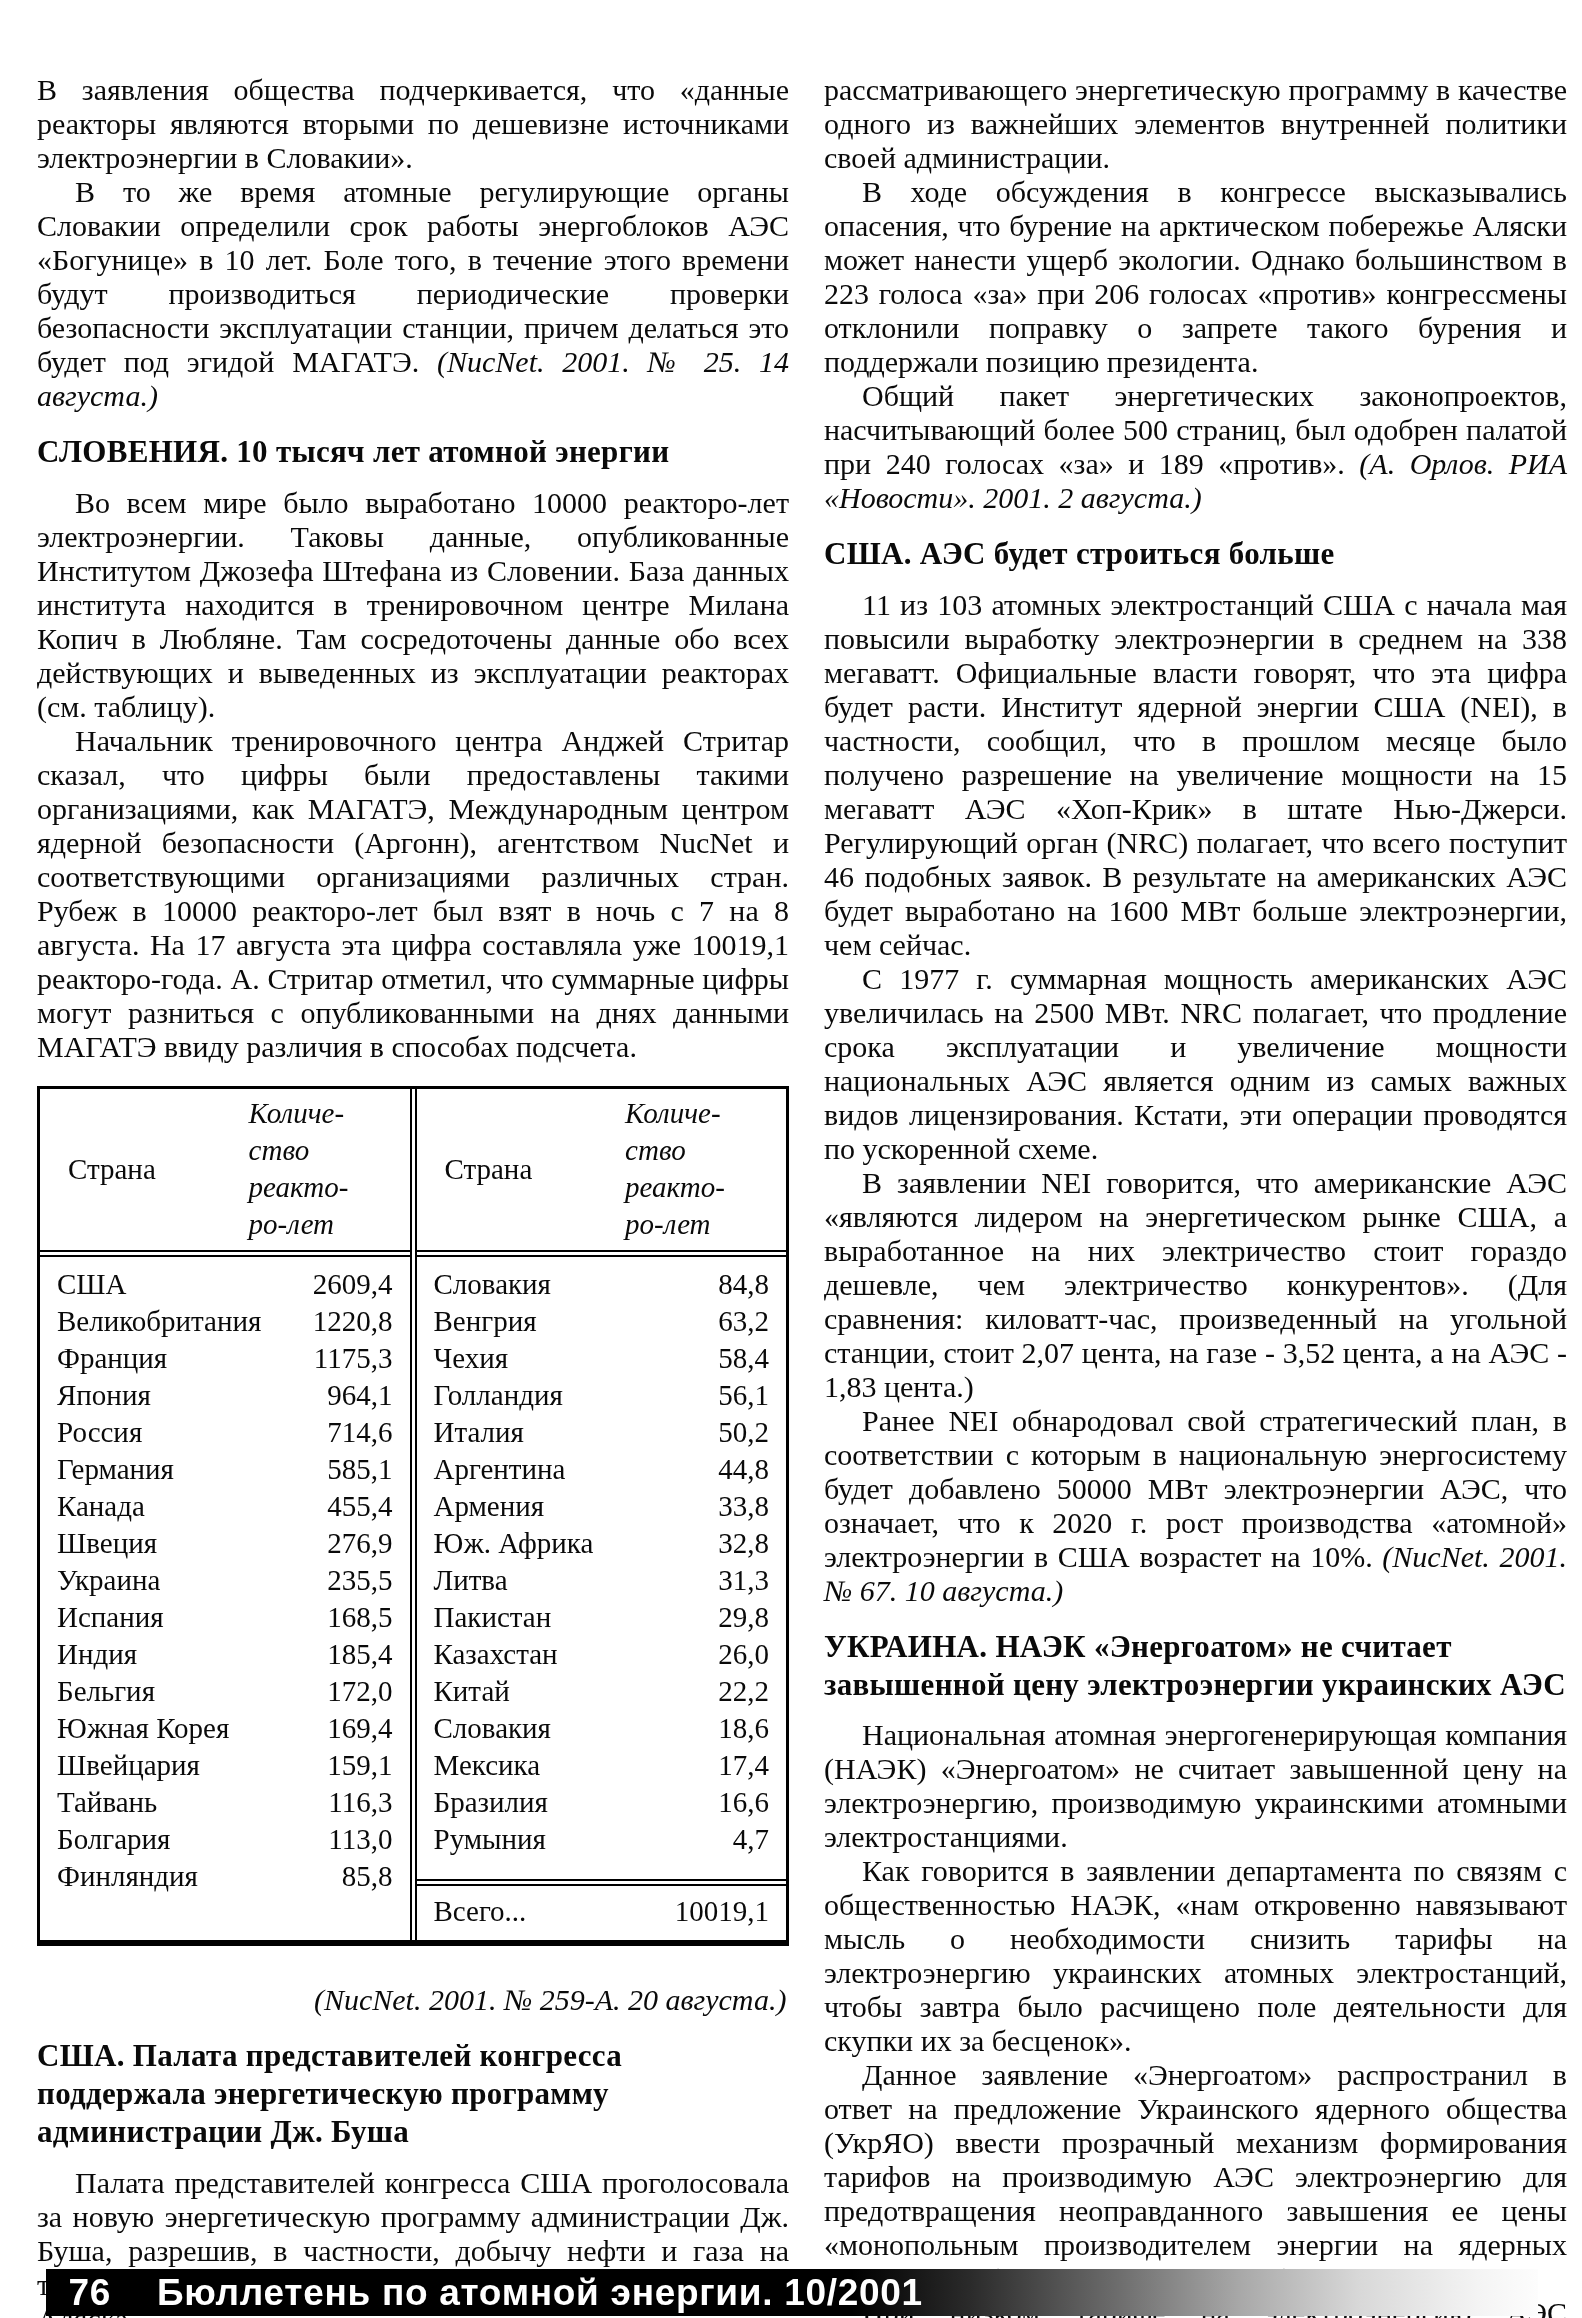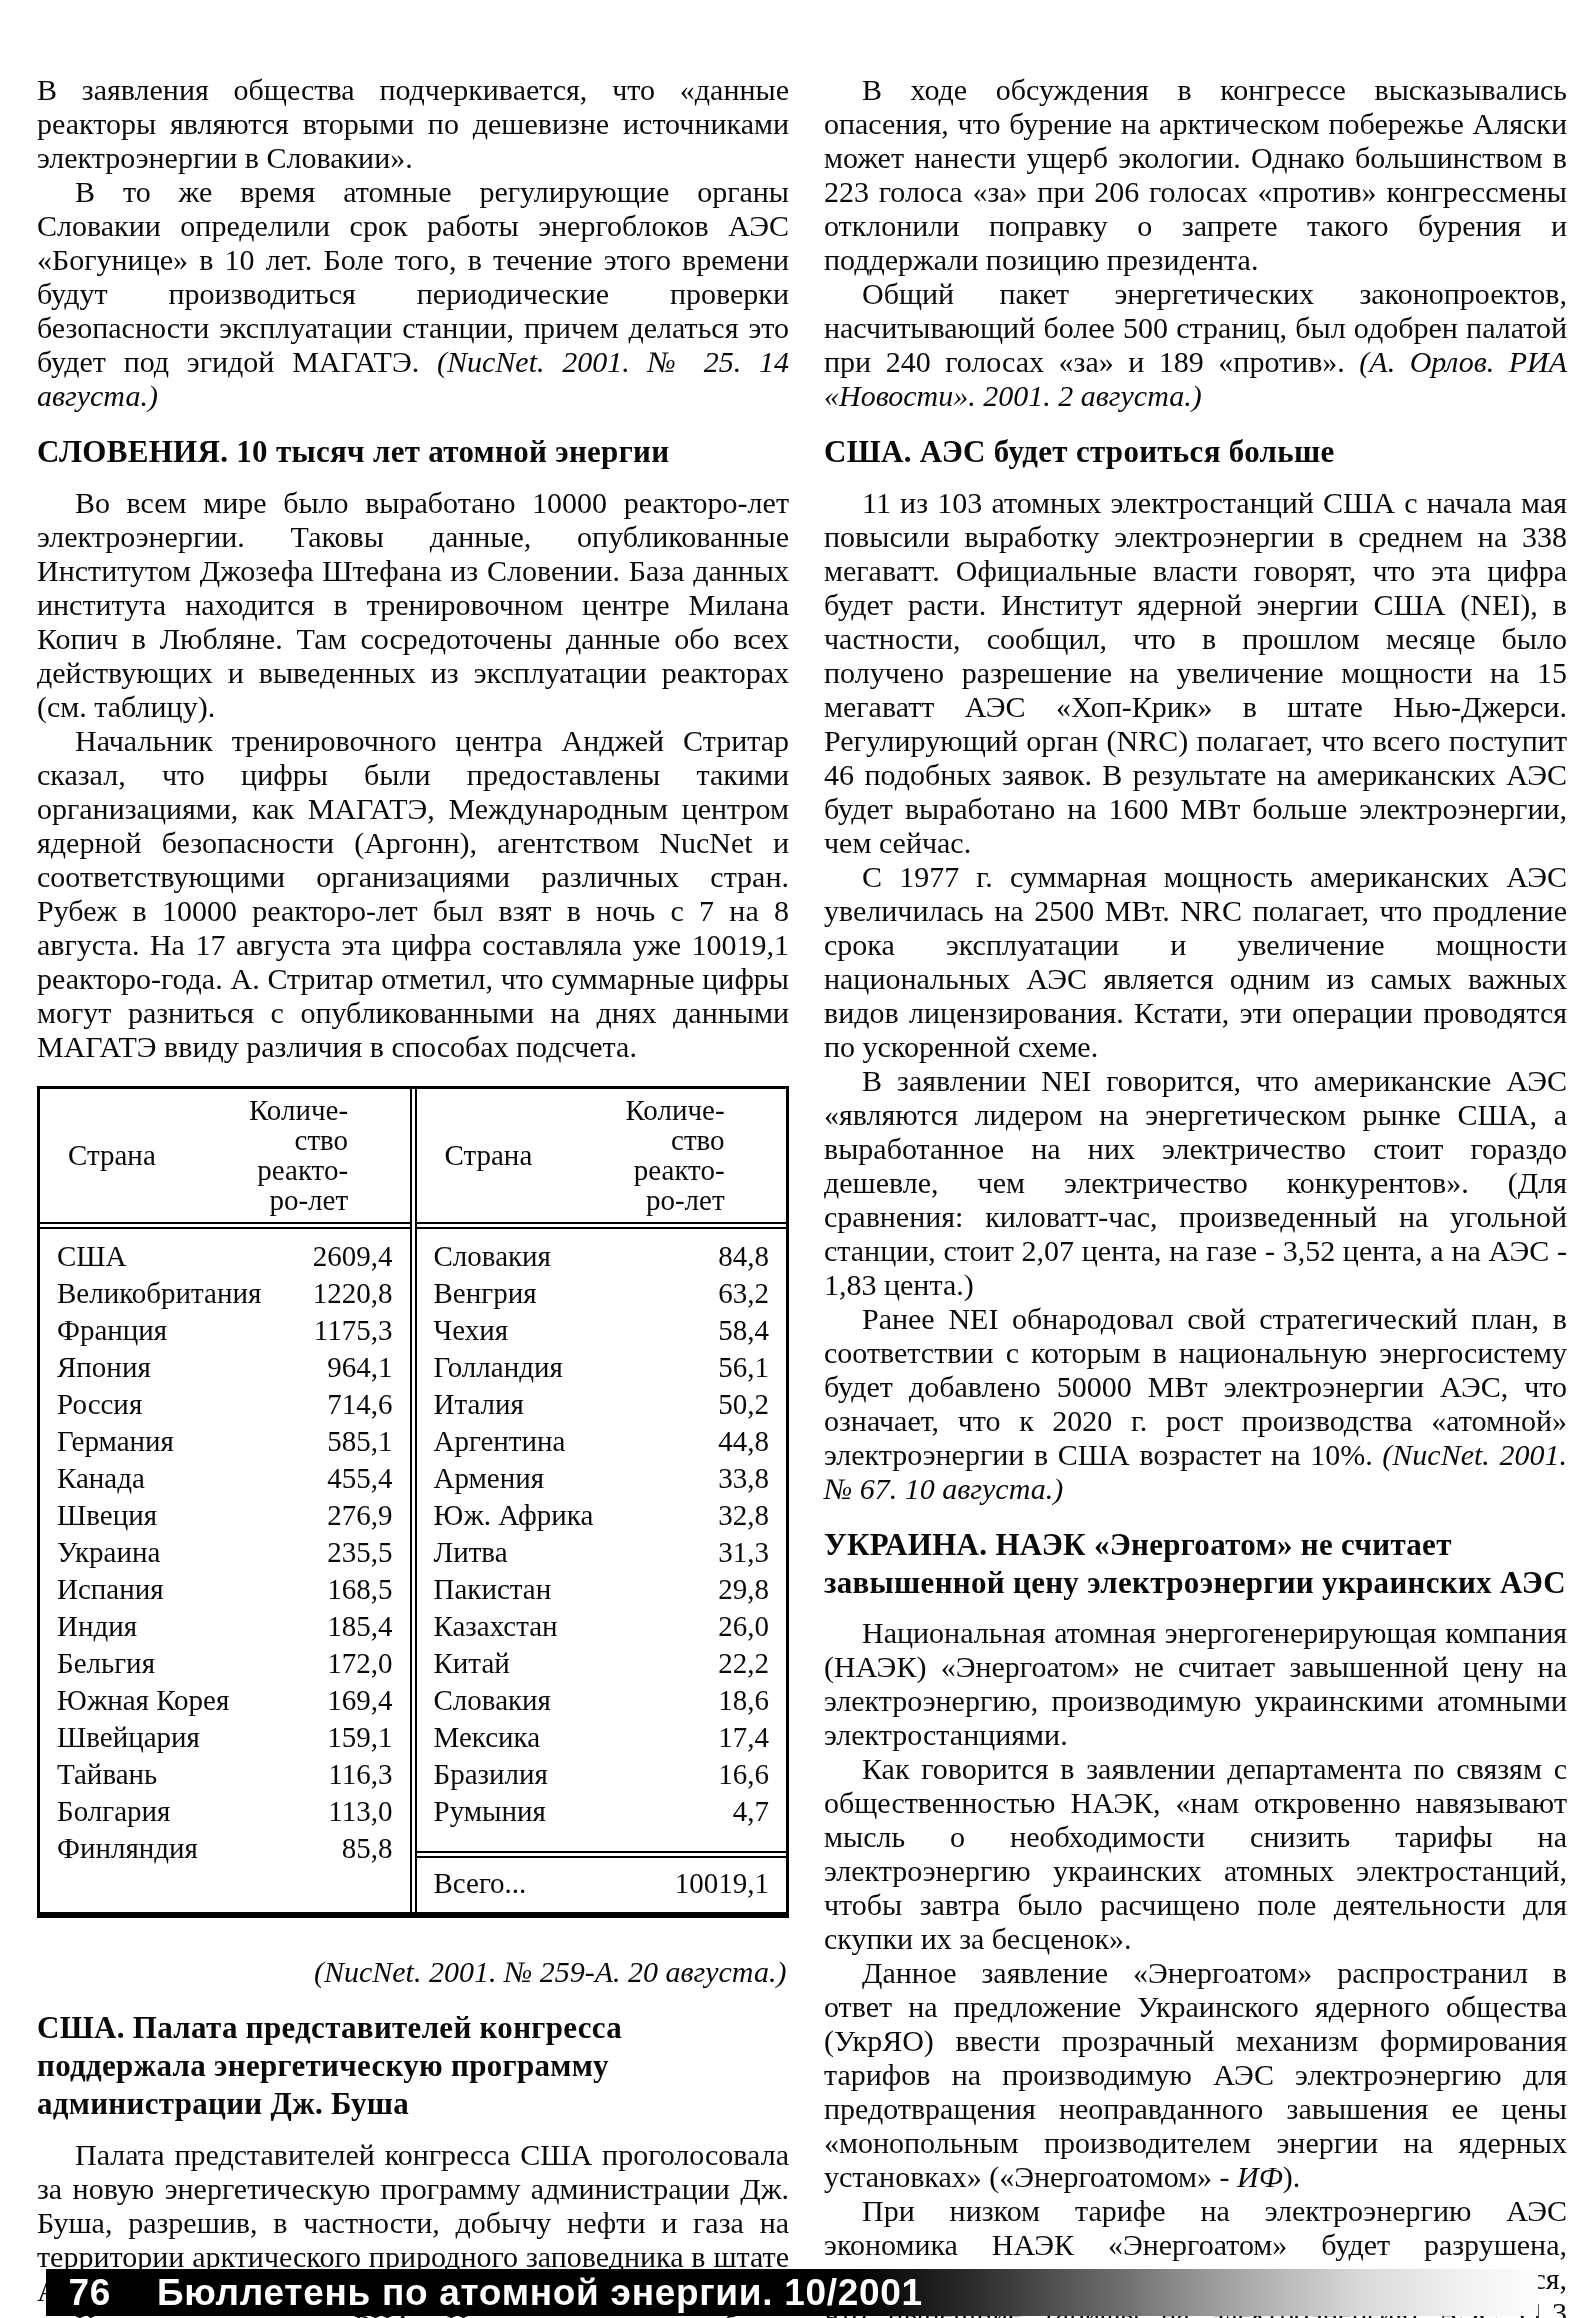--- a/index.html
+++ b/index.html
@@ -52,24 +52,24 @@
   }
   .t-head .hc-country {
     flex: 1 1 auto;
     display: flex; align-items: center;
     padding-left: 28px;
     text-align: left;
   }
   .t-head .hc-amount {
     width: 198px;
     padding: 6.6px 12px 6.6px 2.6px;
-    text-align: right;
+    text-align: left;
     white-space: pre-line;
-    line-height: 30px;
-    display: flex; align-items: center; justify-content: center;
+    line-height: 37px;
+    display: flex; align-items: center; justify-content: center; font-style: italic;
   }
   .t-body { padding: 9.2px 0 13px 0; }
   .trow { display: flex; line-height: 37px; padding: 0 17px; }
   .tc { flex: 1 1 auto; text-align: left; }
   .tv { text-align: right; }
   .t-spacer { flex: 1 1 auto; }
   .t-totalbox { border-top: 7.3px double #000; margin-top: 8px; }
   .t-total { display: flex; padding: 6.6px 17px 10.6px 17px; line-height: 37px; }
 
   .table-caption {
@@ -285,20 +285,21 @@
   <h2 class="head">США. Палата представителей конгресса поддержала энергетическую программу администрации Дж. Буша</h2>
 
   <p class="para">Палата представителей конгресса США проголосовала за новую энергетическую программу администрации Дж. Буша, разрешив, в частности, добычу нефти и газа на территории арктического природного заповедника в штате Аляска.</p>
 
   <p class="para">Как передает корр. РИА «Новости», решение было принято после продолжительных и упорных дебатов, продолжавшихся более 12 часов.</p>
 
 </div>
 
 <div class="col col-right">
 
+  <p class="para noindent">рассматривающего энергетическую программу в качестве одного из важнейших элементов внутренней политики своей администрации.</p>
 
   <p class="para">В ходе обсуждения в конгрессе высказывались опасения, что бурение на арктическом побережье Аляски может нанести ущерб экологии. Однако большинством в 223 голоса «за» при 206 голосах «против» конгрессмены отклонили поправку о запрете такого бурения и поддержали позицию президента.</p>
 
   <p class="para"><span>Общий пакет энергетических законопроектов, насчитывающий более 500 страниц, был одобрен палатой при 240 голосах «за» и 189 «против». </span><span class="cite">(А. Орлов. РИА «Новости». 2001. 2 августа.)</span></p>
 
   <h2 class="head">США. АЭС будет строиться больше</h2>
 
   <p class="para">11 из 103 атомных электростанций США с начала мая повысили выработку электроэнергии в среднем на 338 мегаватт. Официальные власти говорят, что эта цифра будет расти. Институт ядерной энергии США (NEI), в частности, сообщил, что в прошлом месяце было получено разрешение на увеличение мощности на 15 мегаватт АЭС «Хоп-Крик» в штате Нью-Джерси. Регулирующий орган (NRC) полагает, что всего поступит 46 подобных заявок. В результате на американских АЭС будет выработано на 1600 МВт больше электроэнергии, чем сейчас.</p>
 
   <p class="para">С 1977 г. суммарная мощность американских АЭС увеличилась на 2500 МВт. NRC полагает, что продление срока эксплуатации и увеличение мощности национальных АЭС является одним из самых важных видов лицензирования. Кстати, эти операции проводятся по ускоренной схеме.</p>

